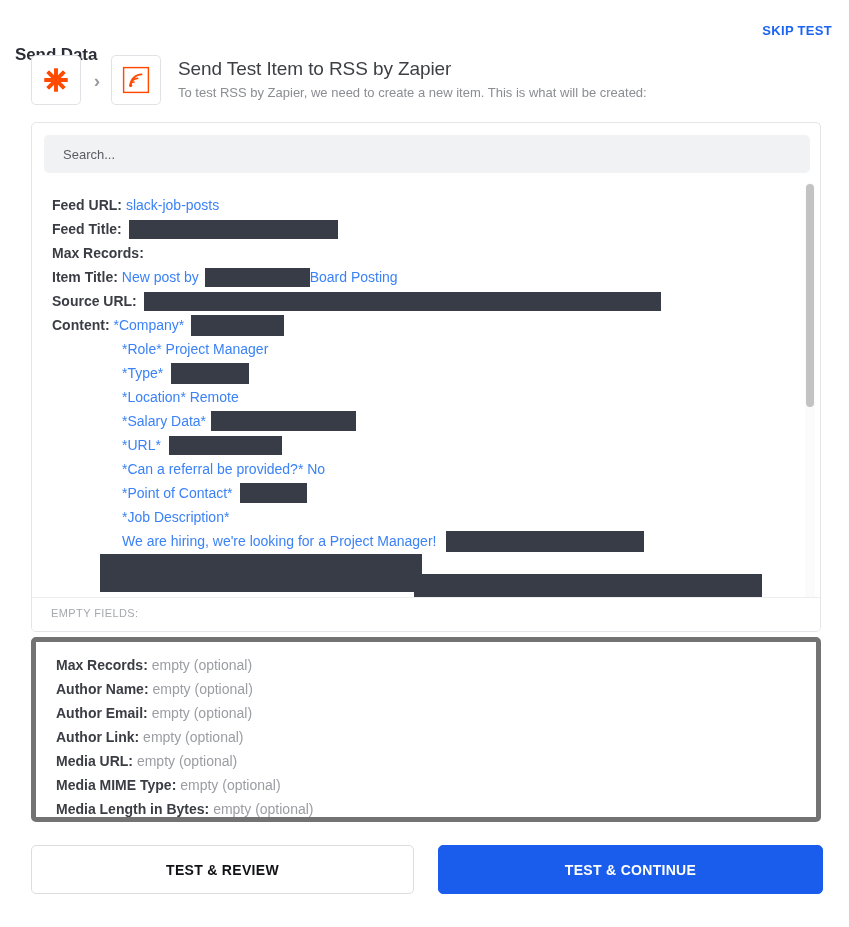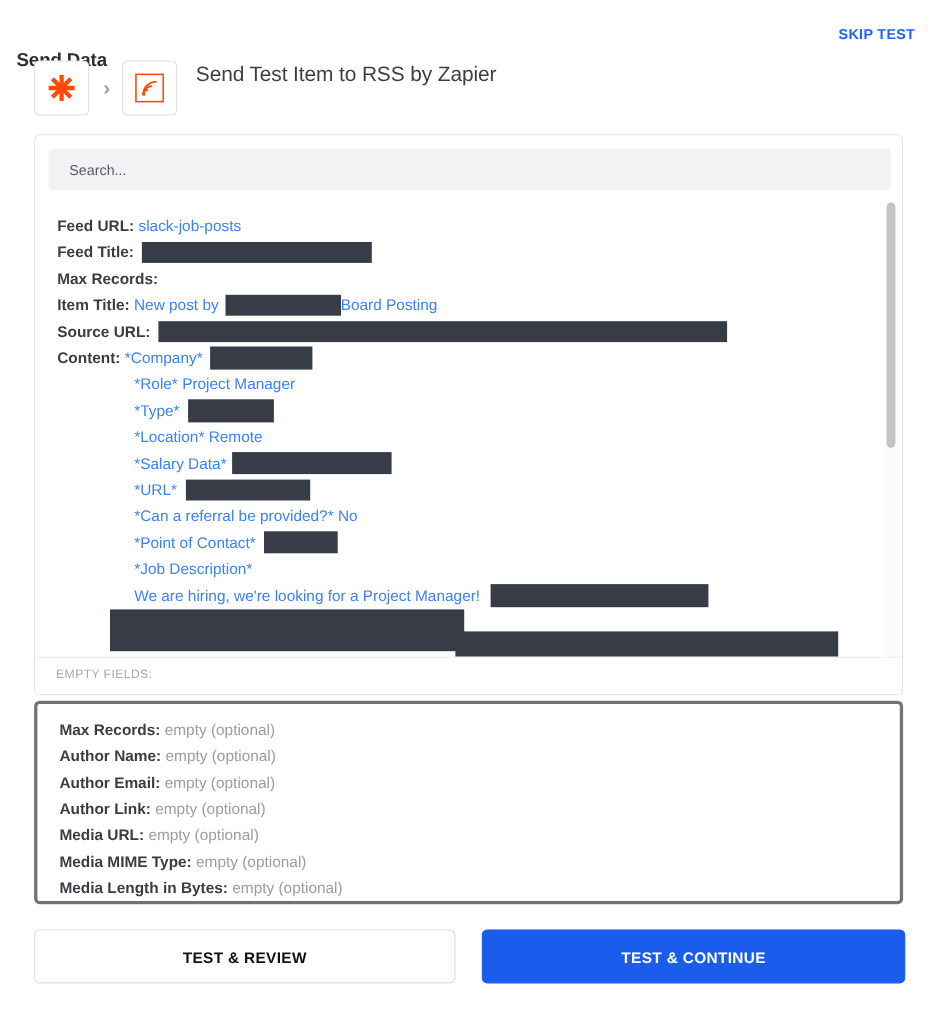--- a/index.html
+++ b/index.html
@@ -197,21 +197,21 @@
     font-weight: normal;
     letter-spacing: 0.4px;
     color: #a6a8ad;
   }
 
   
   .empty-card {
     position: absolute;
     left: 31px; top: 637px;
     width: 790px; height: 185px;
-    border: 3px solid #737373;
+    border: 5px solid #737373;
     border-radius: 5px;
     background: #ffffff;
     padding: 11px 0 0 20px;
   }
   .erow {
     font-size: 14px;
     line-height: 24px;
     white-space: nowrap;
   }
   .elabel { font-weight: bold; color: #3b3d44; }
@@ -285,20 +285,21 @@
           <path d="M13 27 A14 14 0 0 1 27 13"></path>
           <path d="M13 27 A9 9 0 0 1 22 18"></path>
           <path d="M13 27 A4.5 4.5 0 0 1 17.5 22.5"></path>
         </g>
         <circle cx="13.4" cy="27" r="1.9" fill="#ff4a00"></circle>
       </svg>
     </div>
 
     <div class="header-text">
       <div class="header-title">Send Test Item to RSS by Zapier</div>
+      <div class="header-sub">To test RSS by Zapier, we need to create a new item. This is what will be created:</div>
     </div>
   </div>
 
   <div class="preview-card">
 
     <div class="search-wrap">
       <input class="search-box" type="text" placeholder="Search..." style="">
     </div>
 
     <div class="fields-viewport">

